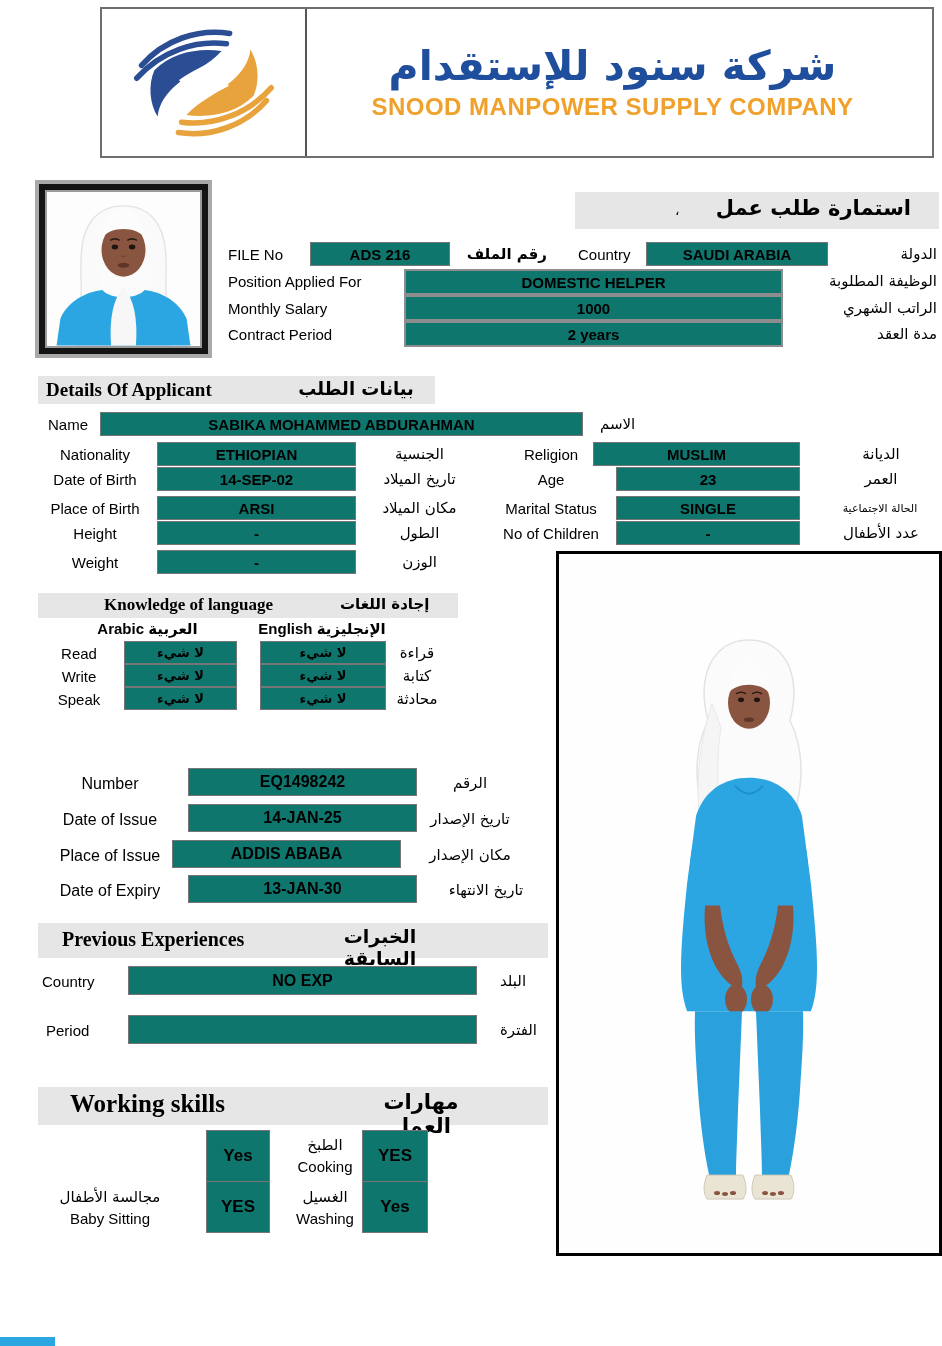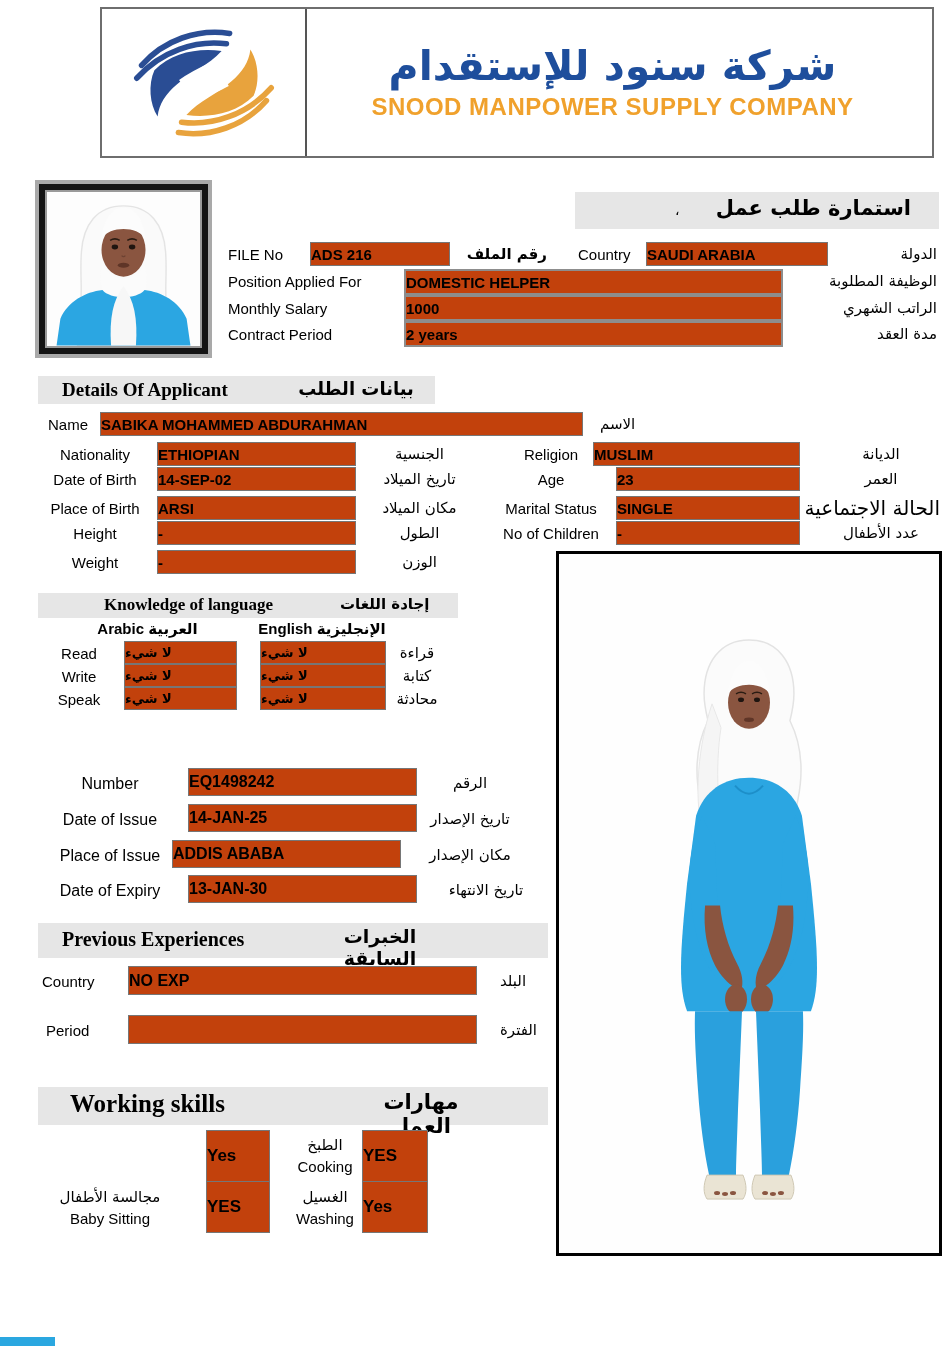--- a/index.html
+++ b/index.html
@@ -4,22 +4,22 @@
 <style>
   *{margin:0;padding:0;box-sizing:border-box}
   html,body{background:#fff}
   .page{position:relative;width:942px;height:1346px;background:#fff;overflow:hidden;
         font-family:"Liberation Sans",sans-serif;color:#000}
   .abs{position:absolute}
   .band{position:absolute;background:#e6e6e6}
   .serif{font-family:"Liberation Serif",serif;font-weight:700}
   .ar{font-family:"DejaVu Sans",sans-serif}
   .lbl{position:absolute;font-size:15px;white-space:nowrap;line-height:23px}
-  .box{position:absolute;border:1px solid #767676;background:#c2410c;display:flex;
-       align-items:center;justify-content:flex-start;font-weight:700;font-size:15px;white-space:nowrap}
+  .box{position:absolute;border:1px solid #767676;background:#0f766e;display:flex;
+       align-items:center;justify-content:center;font-weight:700;font-size:15px;white-space:nowrap}
   .box.big{border:2px solid #8d8d8d}
   .ctr{text-align:center}
   .rt{text-align:right}
   .valar{font-family:"DejaVu Sans",sans-serif;font-weight:700;font-size:13px}
   
   .hdr{position:absolute;left:100px;top:7px;width:834px;height:151px;border:2px solid #6e6e6e;background:#fff;display:flex}
   .hdr-logo-cell{width:205px;height:100%;border-right:2px solid #555;display:flex;align-items:center;justify-content:center}
   .hdr-text{flex:1;display:flex;flex-direction:column;align-items:center;justify-content:center;padding-right:14px}
   .hdr-ar{font-family:"DejaVu Sans",sans-serif;font-weight:700;font-size:41px;color:#1e4e9c;line-height:1.1}
   .hdr-en{font-weight:700;font-size:24px;color:#f0a12c;letter-spacing:.5px;margin-top:4px}
@@ -107,21 +107,21 @@
     </div>
   <span class="lbl ar rt" dir="rtl" style="left:795px;top:297px;width:142px">الراتب الشهري</span>
 
   <span class="lbl" style="left:228px;top:323px">Contract Period</span>
   <div class="box big" style="left:404px;top:321px;width:379px;height:26px">
       <span>2 years</span>
     </div>
   <span class="lbl ar rt" dir="rtl" style="left:795px;top:323px;width:142px">مدة العقد</span>
 
   <div class="band" style="left:38px;top:376px;width:397px;height:28px">
-    <span class="serif" style="display:inline-block;padding:3px 0 0 24px;font-size:19px">Details Of Applicant</span>
+    <span class="serif" style="display:inline-block;padding:3px 0 0 8px;font-size:19px">Details Of Applicant</span>
     <span class="ar" dir="rtl" style="position:absolute;left:252px;top:2px;width:132px;text-align:center;font-weight:700;font-size:18px">بيانات الطلب</span>
   </div>
 
   <span class="lbl" style="left:48px;top:413px">Name</span>
   <div class="box" style="left:100px;top:412px;width:483px;height:24px">
       <span>SABIKA MOHAMMED ABDURAHMAN</span>
     </div>
   <span class="lbl ar" dir="rtl" style="left:600px;top:413px">الاسم</span>
 
   <span class="lbl ctr" style="left:30px;top:443px;width:130px">Nationality</span>
@@ -163,21 +163,21 @@
   <span class="lbl ctr" style="left:492px;top:468px;width:118px">Age</span>
   <div class="box" style="left:616px;top:467px;width:184px;height:24px">
       <span>23</span>
     </div>
   <span class="lbl ar ctr" dir="rtl" style="left:825px;top:468px;width:112px">العمر</span>
 
   <span class="lbl ctr" style="left:492px;top:497px;width:118px">Marital Status</span>
   <div class="box" style="left:616px;top:496px;width:184px;height:24px">
       <span>SINGLE</span>
     </div>
-  <span class="lbl ar ctr" dir="rtl" style="left:820px;top:497px;width:120px;font-size:20px">الحالة الاجتماعية</span>
+  <span class="lbl ar ctr" dir="rtl" style="left:820px;top:497px;width:120px;font-size:11px">الحالة الاجتماعية</span>
 
   <span class="lbl ctr" style="left:492px;top:522px;width:118px">No of Children</span>
   <div class="box" style="left:616px;top:521px;width:184px;height:24px">
       <span>-</span>
     </div>
   <span class="lbl ar ctr" dir="rtl" style="left:825px;top:522px;width:112px">عدد الأطفال</span>
 
   <div class="photo-big">
     <svg width="380" height="699" viewBox="0 0 380 700">
       <rect width="380" height="700" fill="#fefefe"></rect>

